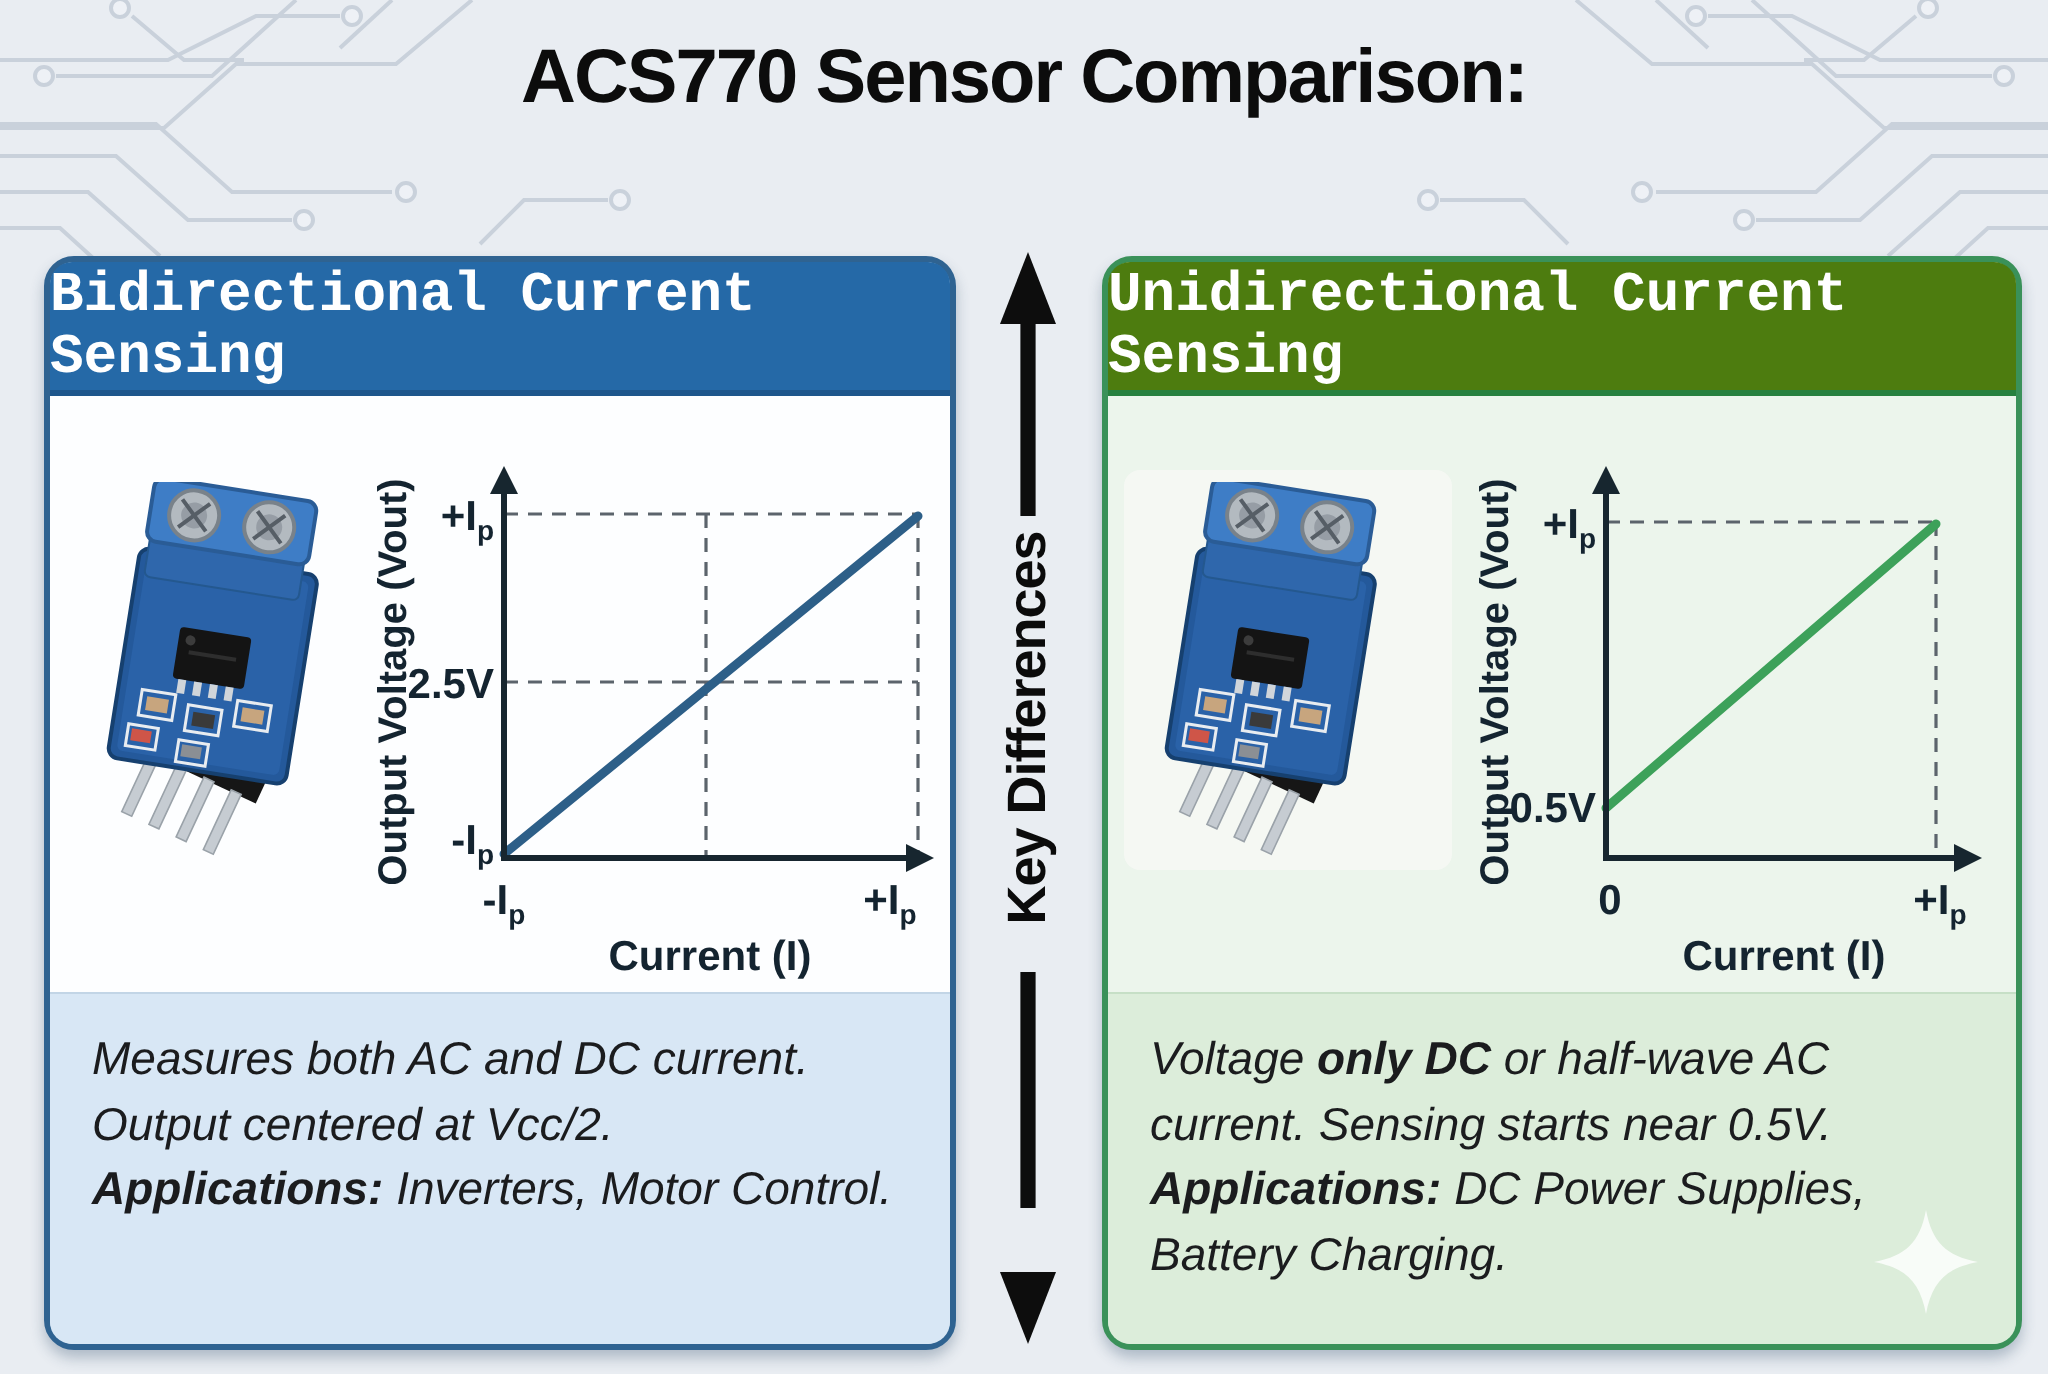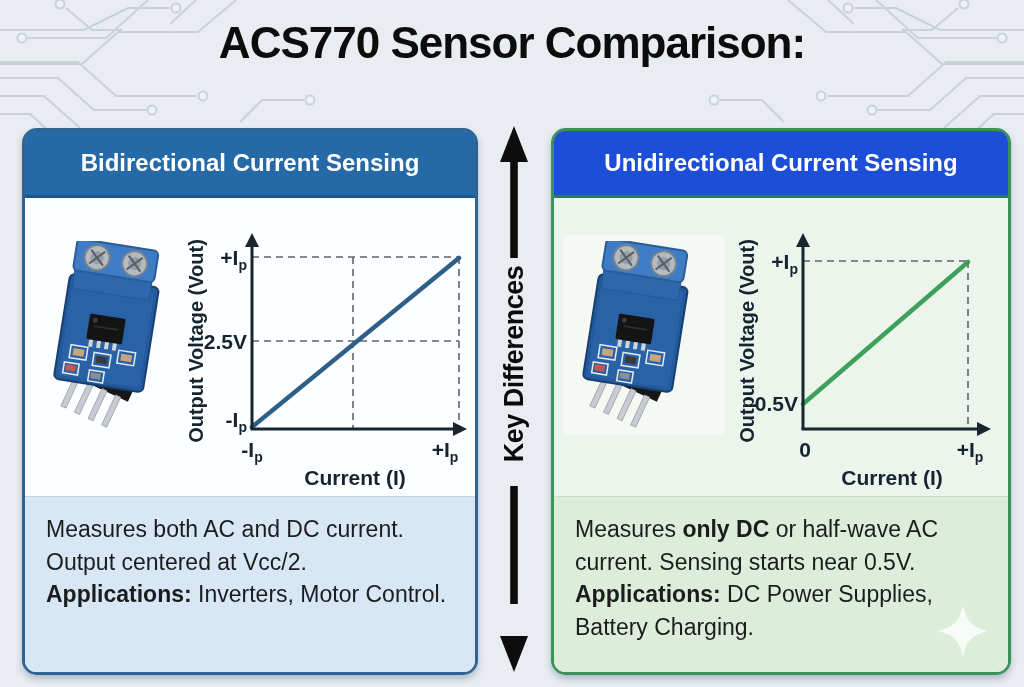--- a/index.html
+++ b/index.html
@@ -2,32 +2,32 @@
 <html><head>
 <meta charset="utf-8">
 <style>
   html,body{margin:0;padding:0;background:#e9edf2;}
   .page{position:relative;width:1024px;height:687px;background:#e9edf2;overflow:hidden;
         font-family:"Liberation Sans",sans-serif;}
   
   .traces{position:absolute;inset:0;z-index:0;}
   
   .title{position:absolute;top:16px;left:0;width:100%;text-align:center;z-index:2;
-         font-weight:700;font-size:44px;line-height:1.22;color:#0c0c0c;letter-spacing:-1px;}
+         font-weight:700;font-size:38px;line-height:1.22;color:#0c0c0c;letter-spacing:-1px;}
   
   .panel{position:absolute;top:128px;height:541px;border-radius:15px;z-index:1;
          box-shadow:0 4px 7px rgba(40,70,100,.30);}
   .panel.left{left:22px;width:450px;background:#fdfeff;border:3px solid #2f6391;}
   .panel.right{left:551px;width:454px;background:#ecf5ec;border:3px solid #3a9159;}
-  .panel-header{position:absolute;top:0;left:0;right:0;height:64px;display:flex;align-items:center;
-        justify-content:center;border-radius:11px 11px 0 0;color:#fff;font-size:24px;font-weight:700;}
+  .panel-header{position:absolute;top:0;left:0;right:0;height:64px;display:flex;align-items:flex-end;
+        justify-content:center;border-radius:11px 11px 0 0;color:#fff;font-size:28px;font-weight:700;font-family:Liberation Mono, monospace;}
   .left .panel-header{background:#2569a7;border-bottom:3px solid #1d568c;}
-  .right .panel-header{background:#1d4ed8;border-bottom:3px solid #27813f;}
+  .right .panel-header{background:#4d7c0f;border-bottom:3px solid #27813f;}
   .panel-footer{position:absolute;left:0;right:0;top:365px;bottom:0;border-radius:0 0 11px 11px;
-        padding:16px 20px 12px 21px;font-size:23px;line-height:1.42;color:#1b1c1e;}
+        padding:16px 20px 12px 21px;font-size:23px;line-height:1.42;color:#1b1c1e;font-style:italic;}
   .left .panel-footer{background:#d8e7f5;border-top:1px solid rgba(40,80,120,.12);}
   .right .panel-footer{background:#dcedda;border-top:1px solid rgba(40,120,60,.12);}
   .panel-footer strong{font-weight:700;}
   
   .photo-bg{position:absolute;left:8px;top:104px;width:164px;height:200px;
         background:rgba(246,248,243,.95);border-radius:8px;}
   .sensor{position:absolute;left:12px;top:110px;width:150px;height:190px;}
   
   .graph{position:absolute;top:100px;}
   .graph.bidi{left:158px;width:288px;height:265px;}
@@ -198,21 +198,21 @@
       <polygon points="259,198 245,191 245,205" fill="#17262f"></polygon>
       <text class="tick" x="66" y="38" text-anchor="end"><tspan>+I</tspan><tspan class="sub" dy="5">p</tspan></text>
       <text class="tick" x="66" y="180" text-anchor="end">0.5V</text>
       <text class="tick" x="73" y="226" text-anchor="middle">0</text>
       <text class="tick" x="238" y="226" text-anchor="middle"><tspan>+I</tspan><tspan class="sub" dy="5">p</tspan></text>
       <text class="axis-label" x="160" y="254" text-anchor="middle">Current (I)</text>
       <text class="ylabel" x="22" y="110" text-anchor="middle" transform="rotate(-90 22 110)">Output Voltage (Vout)</text>
     </svg>
 
     <div class="panel-footer">
-      <p style="margin:0"><span>Measures</span>
+      <p style="margin:0"><span>Voltage</span>
         <strong>only DC</strong>
         <span>or half-wave AC current. Sensing starts near 0.5V.</span>
         <strong>Applications:</strong>
         <span>DC Power Supplies, Battery Charging.</span></p>
     </div>
   </section>
 
   <svg class="sparkle" width="66" height="66" viewBox="0 0 66 66">
     <path d="M33 7 C36 23 43 30 59 33 C43 36 36 43 33 59 C30 43 23 36 7 33 C23 30 30 23 33 7 Z" fill="#ffffff" opacity="0.8"></path>
   </svg>

